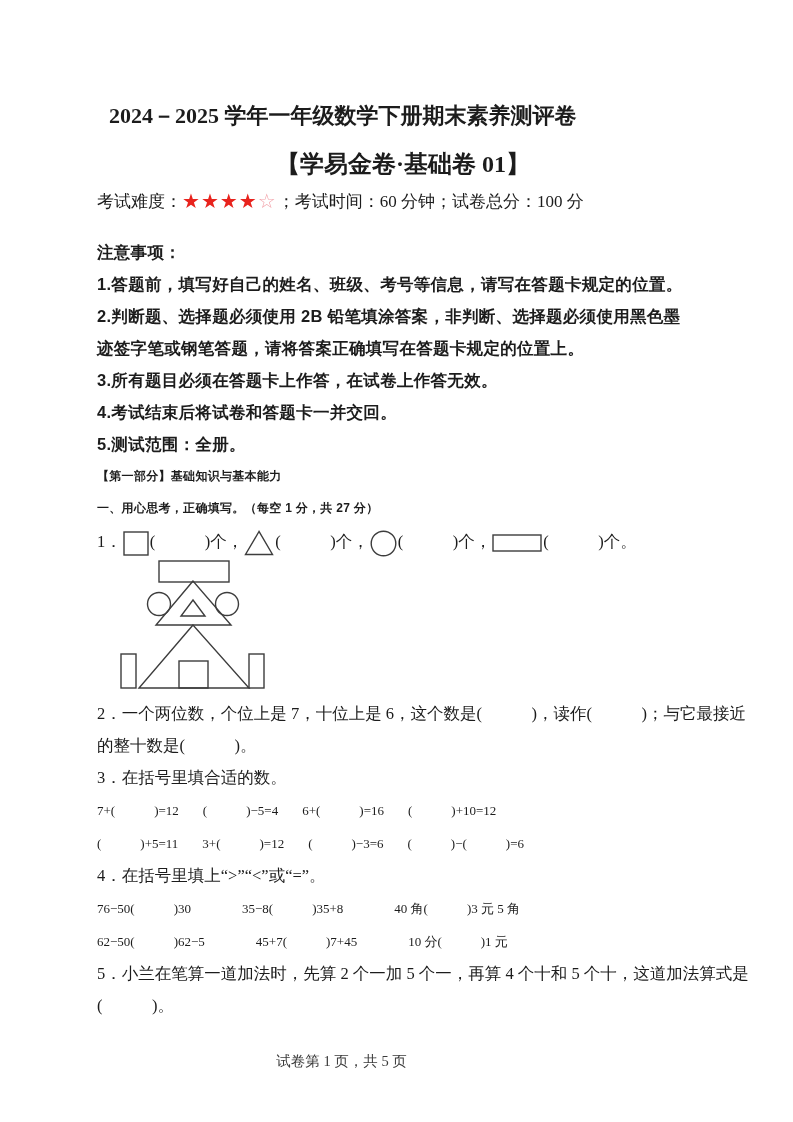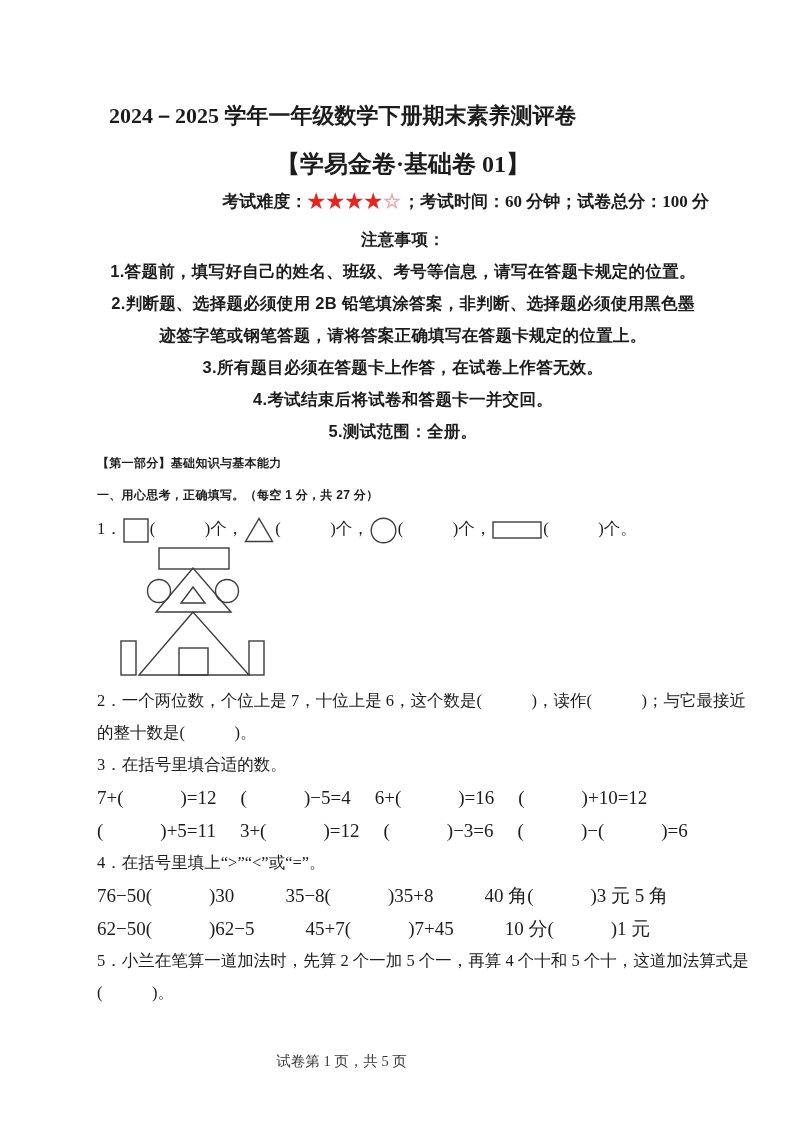--- a/index.html
+++ b/index.html
@@ -17,42 +17,42 @@
     font-size:22px; line-height:28px; font-weight:bold;
     white-space:nowrap;
   }
   .subtitle {
     margin:20px 0 0 0;
     font-size:24px; line-height:28px; font-weight:bold;
     text-align:center; white-space:nowrap;
   }
   .meta {
     margin-top:10px;
-    font-size:17px; line-height:26px; font-weight:bold;
-    text-align:right; white-space:nowrap;
+    font-size:17px; line-height:26px; font-weight:normal;
+    text-align:left; white-space:nowrap;
   }
   .meta .stars-filled { font-size:20px; letter-spacing:1px; vertical-align:-1px; }
   .meta .star-empty   { font-size:20px; vertical-align:-1px; margin-right:2px; }
-  .notes { margin-top:8px;text-align:center; }
+  .notes { margin-top:21px; }
   .note-line {
     font-family:"Liberation Sans","DejaVu Sans",sans-serif;
     font-weight:bold; font-size:16.5px; line-height:32px;
     white-space:nowrap; letter-spacing:0.3px;
   }
   .part-heading, .block-heading {
     font-family:"Liberation Sans","DejaVu Sans",sans-serif;
     font-weight:bold; font-size:12px; line-height:32px;
     white-space:nowrap; letter-spacing:0.3px;
   }
   .q-line { font-size:16.5px; line-height:32px; white-space:nowrap; }
   .q1-line { line-height:36px; height:32px; }
   .q1-line svg { vertical-align:middle; margin:0 1px; }
   .shape { stroke:#3d3d3d; stroke-width:1.4; fill:none; }
   .figure { margin:2px 0 0 16px; height:130px; }
-  .eq-row { display:flex; font-size:19px; line-height:33px; white-space:nowrap; }
+  .eq-row { display:flex; font-size:13px; line-height:33px; white-space:nowrap; }
   .eq-row-4 { gap:24px; }
   .eq-row-3 { gap:51px; }
   .footer {
     position:absolute; left:0; top:1052px; width:683px;
     text-align:center; font-size:14.5px; color:#3a3a3a;
   }
 </style>
 </head>
 <body>
 

